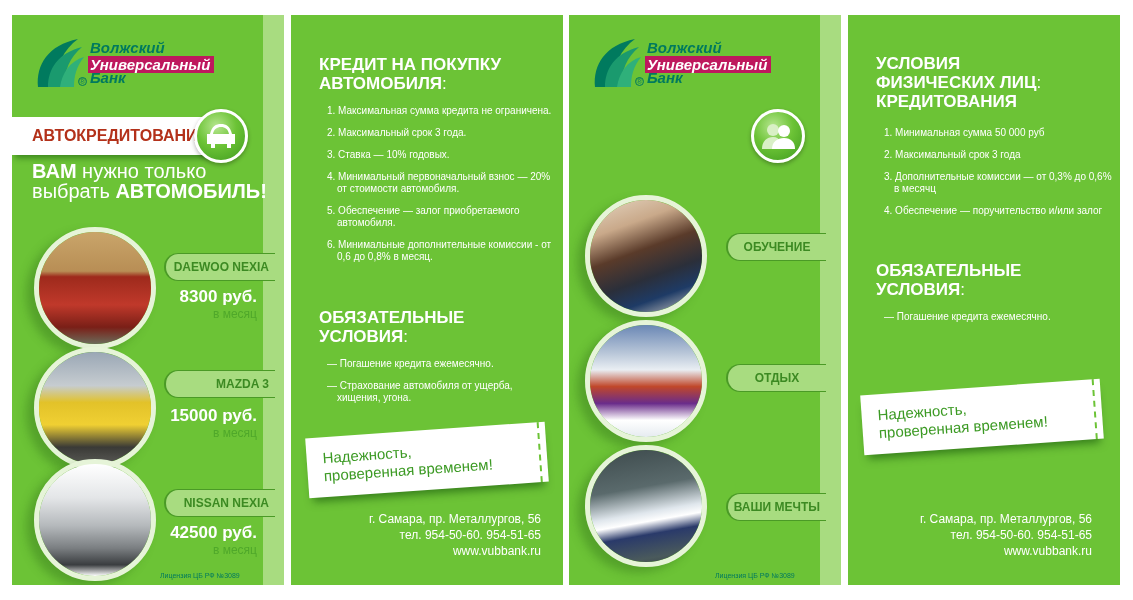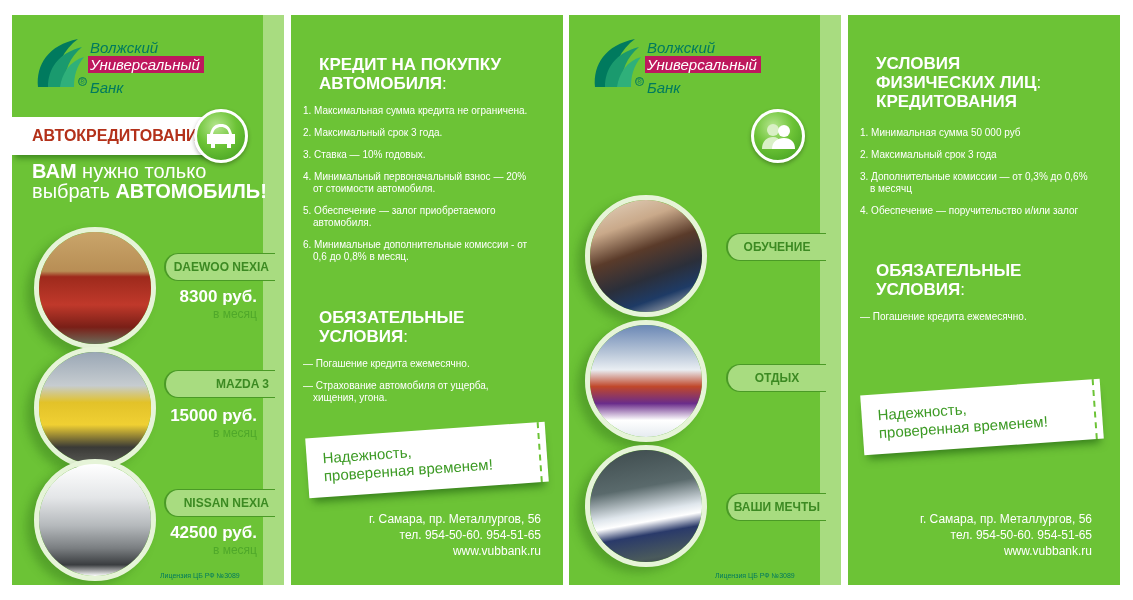--- a/index.html
+++ b/index.html
@@ -5,24 +5,24 @@
   * { box-sizing: border-box; margin: 0; padding: 0; }
   html, body { width: 1133px; height: 600px; background: #ffffff; overflow: hidden; }
   body { position: relative; font-family: "Liberation Sans", sans-serif; }
 
   .panel { position: absolute; top: 15px; height: 570px; background: #6cc336; overflow: hidden; }
   .strip { position: absolute; top: 0; right: 0; width: 21px; height: 100%; background: #a8dc80; }
 
   
   .logo { position: absolute; left: 22px; top: 20px; width: 220px; height: 60px; }
   .logo svg { position: absolute; left: 0; top: 0; }
-  .logo .l1, .logo .l2, .logo .l3 { position: absolute; font-weight: normal; font-style: italic; font-size: 15px; line-height: 17px; }
+  .logo .l1, .logo .l2, .logo .l3 { position: absolute; font-weight: bold; font-style: italic; font-size: 15px; line-height: 17px; }
   .logo .l1 { left: 56px; top: 4px; color: #007a5e; }
   .logo .l2 { left: 54px; top: 21px; color: #ffffff; background: #be185d; padding: 0 4px 0 2px; }
-  .logo .l3 { left: 56px; top: 44px; color: #007a5e; }
+  .logo .l3 { left: 56px; top: 34px; color: #007a5e; }
   .logo .reg { position: absolute; left: 44px; top: 42px; font-size: 8px; color: #007a5e; border: 1px solid #007a5e; border-radius: 50%; width: 9px; height: 9px; line-height: 8px; text-align: center; }
 
   
   .ribbon { position: absolute; left: 0; height: 38px; background: #ffffff; box-shadow: 0 6px 6px -3px rgba(0,60,0,0.45); }
   .ribbon .rtxt { position: absolute; color: #b3311a; font-weight: bold; font-size: 16px; line-height: 14px; text-align: left; }
   .badge { position: absolute; width: 54px; height: 54px; border-radius: 50%; background: radial-gradient(circle at 40% 30%, #b6e68f 0%, #6cc336 45%, #3e9a1e 100%); border: 3px solid #ffffff; box-shadow: 0 2px 4px rgba(0,0,0,0.3); }
   .badge svg { position: absolute; left: 50%; top: 50%; transform: translate(-50%,-50%); }
 
   .slogan { position: absolute; left: 20px; top: 146px; color: #ffffff; font-size: 20px; line-height: 20px; }
   .slogan b { font-weight: bold; }
@@ -34,21 +34,21 @@
   
   .tag { position: absolute; height: 28px; background: #a8dc80; border-radius: 16px 0 0 16px; border-left: 2px solid #4a9a26; border-top: 1px solid #4a9a26; border-bottom: 1px solid #4a9a26; color: #3c8a22; font-weight: bold; font-size: 12px; line-height: 26px; text-align: right; padding-right: 6px; }
   .price { position: absolute; color: #ffffff; font-weight: bold; font-size: 17px; text-align: right; }
   .per { position: absolute; color: #4fa82a; font-size: 12px; text-align: right; line-height: 12px; }
 
   .license { position: absolute; bottom: 6px; color: #007a5e; font-size: 7px; }
 
   
   .h { color: #ffffff; font-weight: bold; font-size: 17px; line-height: 19px; position: absolute; left: 28px; }
   .h .colon { font-weight: normal; }
-  .list { position: absolute; left: 12px; color: #ffffff; font-size: 10px; line-height: 12px; width: 230px; }
+  .list { position: absolute; left: 36px; color: #ffffff; font-size: 10px; line-height: 12px; width: 230px; }
   .list li { list-style: none; margin-bottom: 10px; padding-left: 10px; text-indent: -10px; }
 
   .note { position: absolute; width: 240px; height: 60px; background: #ffffff; transform: rotate(-4deg); box-shadow: 0 8px 8px -4px rgba(0,60,0,0.5); }
   .note .nt { position: absolute; left: 16px; top: 12px; color: #3c9a24; font-size: 15px; line-height: 18px; }
   .note .dash { position: absolute; right: 6px; top: 0; height: 100%; border-right: 2px dashed #6cc336; }
 
   .contacts { position: absolute; right: 22px; bottom: 26px; color: #ffffff; font-size: 12px; line-height: 16px; text-align: right; }
 </style>
 </head>
 <body>

